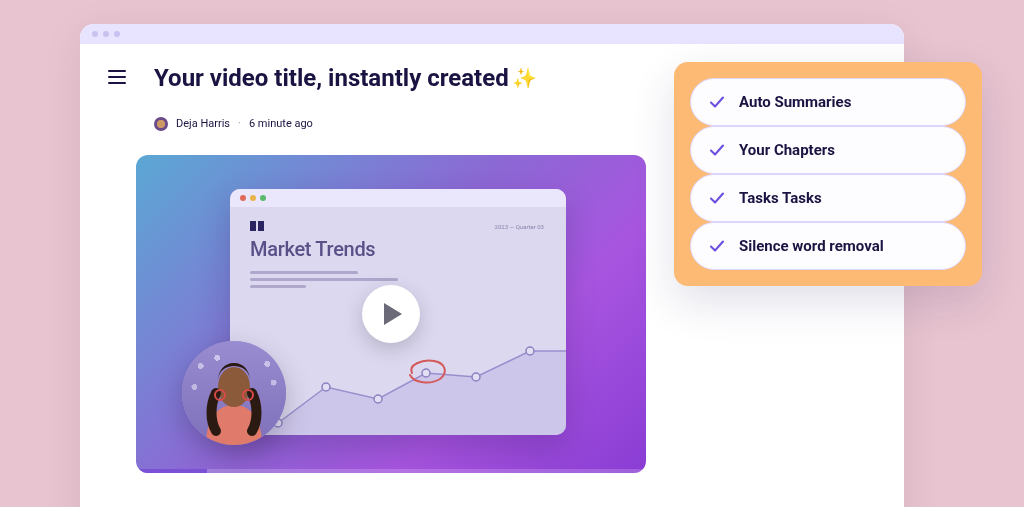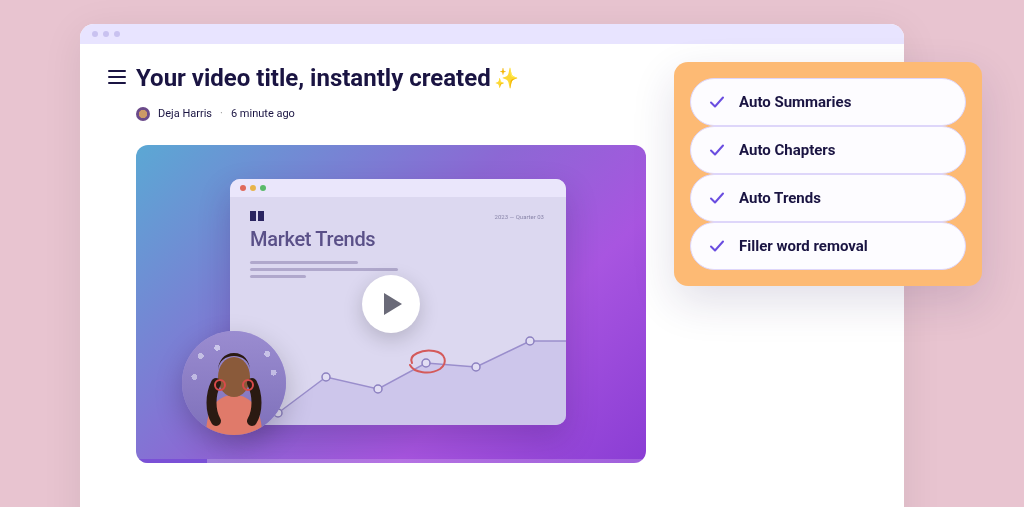--- a/index.html
+++ b/index.html
@@ -33,21 +33,21 @@
     .title-bar .dot {
       width: 6px;
       height: 6px;
       border-radius: 50%;
       background: #c9c2f0;
     }
     .header-row {
       display: flex;
       align-items: flex-start;
       padding: 20px 28px 6px;
-      gap: 10px;
+      gap: 28px;
     }
     .hamburger {
       width: 18px;
       height: 14px;
       display: flex;
       flex-direction: column;
       justify-content: space-between;
       cursor: pointer;
       margin-top: 6px;
       flex: 0 0 auto;
@@ -65,21 +65,21 @@
       color: #1a1442;
       display: flex;
       align-items: center;
       gap: 4px;
       line-height: 1.2;
     }
     .meta-row {
       display: flex;
       align-items: center;
       gap: 8px;
-      margin-top: 14px;
+      margin-top: 24px;
       font-size: 11px;
       color: #1a1442;
     }
     .avatar-small {
       width: 14px;
       height: 14px;
       border-radius: 50%;
       background: radial-gradient(#c96 40%, #6b4a8a 45%);
     }
     .meta-sep { color: #999; }
@@ -348,27 +348,27 @@
   <div class="feature-pill">
     <svg class="check-icon" viewBox="0 0 16 16">
         <path d="M2,8.5 L6,12.5 L14,3.5" fill="none" stroke="#6a4de0" stroke-width="2" stroke-linecap="round" stroke-linejoin="round"></path>
       </svg>
     <span class="feature-label">Auto Summaries</span>
   </div>
   <div class="feature-pill">
     <svg class="check-icon" viewBox="0 0 16 16">
         <path d="M2,8.5 L6,12.5 L14,3.5" fill="none" stroke="#6a4de0" stroke-width="2" stroke-linecap="round" stroke-linejoin="round"></path>
       </svg>
-    <span class="feature-label">Auto Chapters</span>
+    <span class="feature-label">Your Chapters</span>
   </div>
   <div class="feature-pill">
     <svg class="check-icon" viewBox="0 0 16 16">
         <path d="M2,8.5 L6,12.5 L14,3.5" fill="none" stroke="#6a4de0" stroke-width="2" stroke-linecap="round" stroke-linejoin="round"></path>
       </svg>
-    <span class="feature-label">Auto Trends</span>
+    <span class="feature-label">Tasks Tasks</span>
   </div>
   <div class="feature-pill">
     <svg class="check-icon" viewBox="0 0 16 16">
         <path d="M2,8.5 L6,12.5 L14,3.5" fill="none" stroke="#6a4de0" stroke-width="2" stroke-linecap="round" stroke-linejoin="round"></path>
       </svg>
-    <span class="feature-label">Filler word removal</span>
+    <span class="feature-label">Silence word removal</span>
   </div>
 </div>
 
 </body></html>

